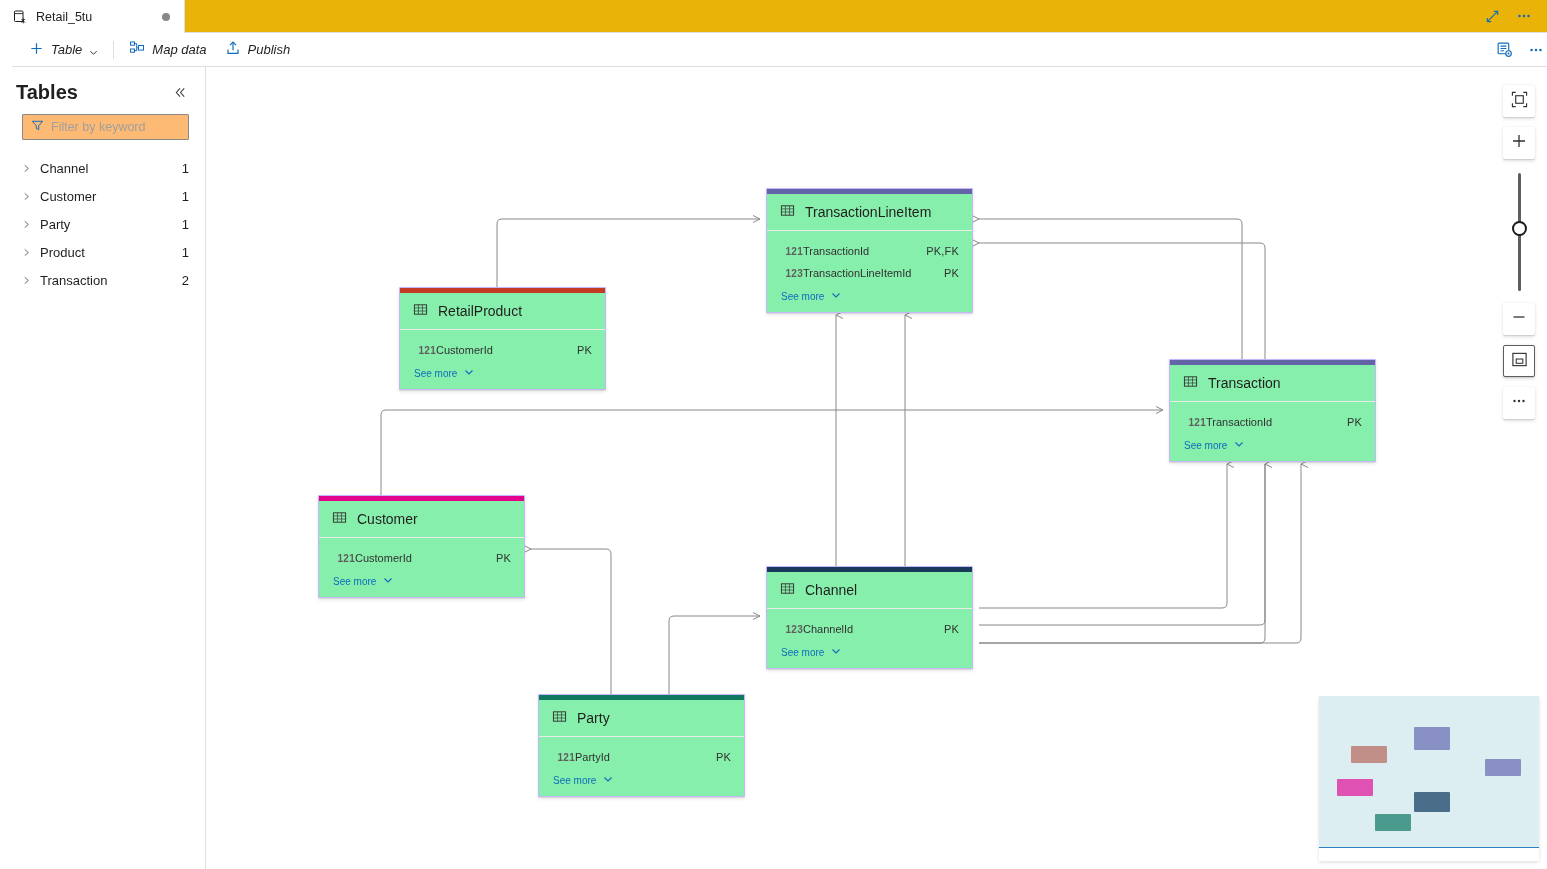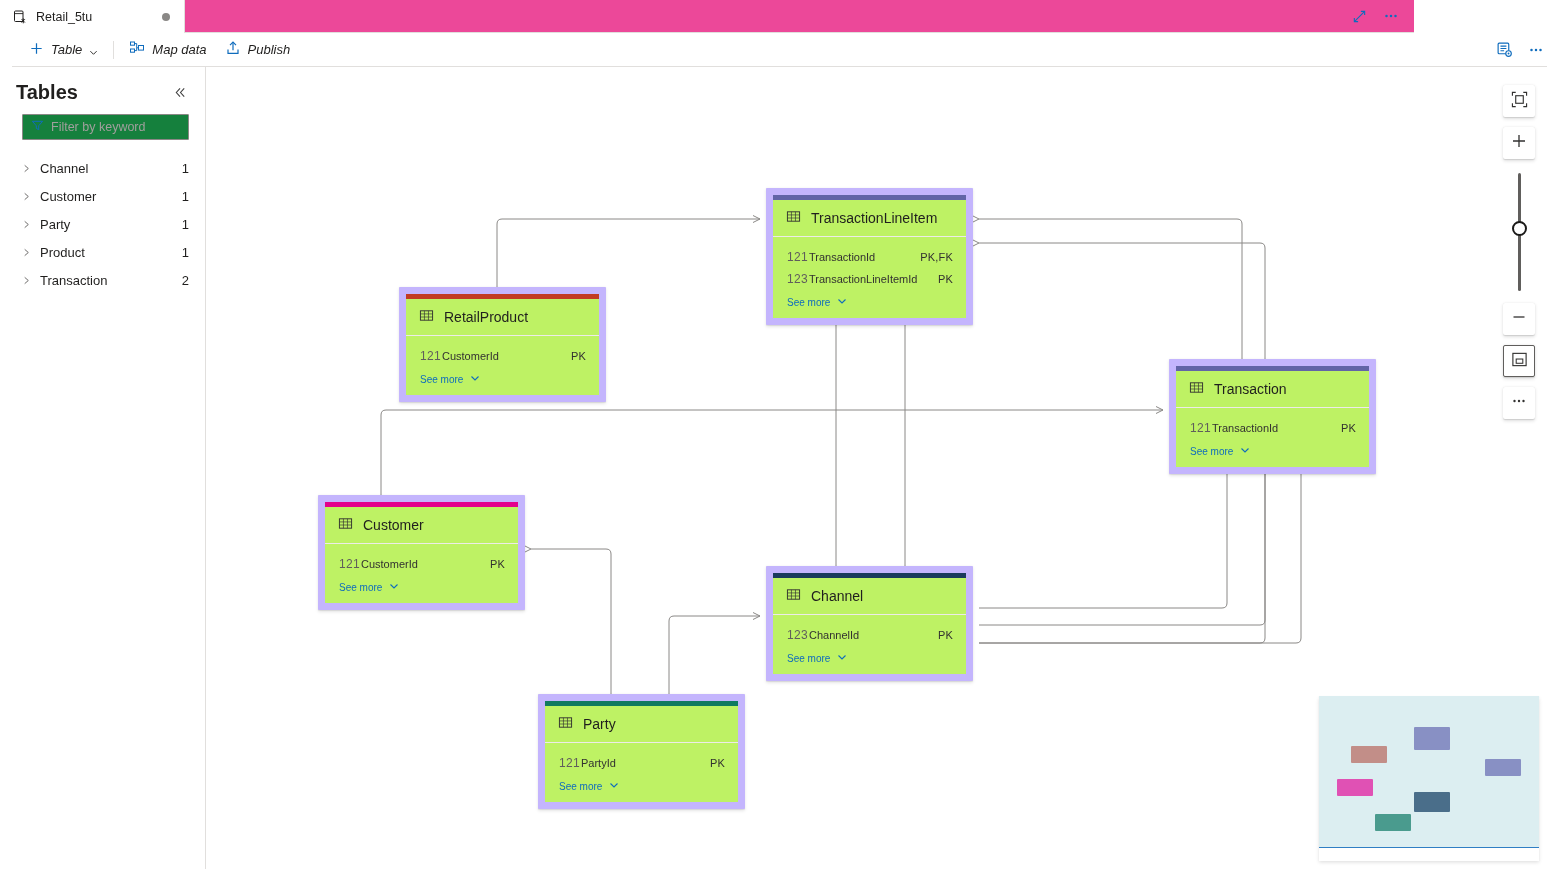--- a/index.html
+++ b/index.html
@@ -7,22 +7,22 @@
     width: 1547px; height: 869px;
     font-family: "Liberation Sans", sans-serif;
     background: #ffffff;
     overflow: hidden;
     color: #201f1e;
   }
   #app { position: relative; width: 1547px; height: 869px; }
 
   
   .tabbar {
-    position: absolute; top: 0; left: 0; width: 1414px; height: 33px;
-    background: #ec4899; border-bottom: 1px solid #e1dfdd;
+    position: absolute; top: 0; left: 0; width: 1547px; height: 33px;
+    background: #eab308; border-bottom: 1px solid #e1dfdd;
     display: flex; align-items: stretch;
   }
   .tab {
     display: flex; align-items: center; gap: 8px;
     padding: 0 14px 0 12px; min-width: 185px;
     background: #ffffff; border-right: 1px solid #e1dfdd;
     position: relative; height: 33px;
   }
   .tab-icon { width: 16px; height: 16px; flex: 0 0 16px; position: relative; }
   .tab-label { font-size: 12.5px; color: #201f1e; white-space: nowrap; }
@@ -64,21 +64,21 @@
   }
   .sidebar-title { font-size: 20px; font-weight: 600; color: #201f1e; }
   .collapse-btn {
     margin-left: auto; width: 22px; height: 22px; display: flex;
     align-items: center; justify-content: center; cursor: pointer;
     color: #424242; font-size: 13px;
   }
   .filter-wrap { padding: 0 16px 6px 22px; }
   .filter-box {
     display: flex; align-items: center; gap: 7px;
-    height: 26px; border: 1px solid #8a8886; background: #15803d;
+    height: 26px; border: 1px solid #8a8886; background: #fdba74;
     padding: 0 8px; border-radius: 1px;
   }
   .filter-box input {
     border: none; outline: none; font-size: 12.5px; width: 100%;
     font-family: "Liberation Sans", sans-serif; color: #201f1e;
     background: transparent;
   }
   .filter-box input::placeholder { color: #a19f9d; }
   .tree { padding-top: 8px; }
   .tree-item {
@@ -94,39 +94,40 @@
 
   
   .canvas {
     position: absolute; top: 67px; left: 207px;
     width: 1340px; height: 802px; background: #ffffff; overflow: hidden;
   }
   .edges { position: absolute; top: 0; left: 0; width: 1340px; height: 802px; }
 
   
   .card {
-    position: absolute; background: #bef264;
-    border: 7px solid #c4b5fd;
+    position: absolute; background: #86efac;
+    border: 1px solid #c4b5fd;
     box-shadow: 0 1.6px 3.6px rgba(0,0,0,0.10), 0 0.3px 0.9px rgba(0,0,0,0.08);
     border-radius: 1px; overflow: hidden; cursor: pointer;
   }
   .card-accent { height: 5px; width: 100%; }
   .card-title {
     display: flex; align-items: center; gap: 10px;
     height: 37px; padding: 0 13px; border-bottom: 1px solid #edebe9;
     font-size: 14px; color: #201f1e;
   }
   .card-body { padding: 9px 0 8px 0; }
   .field-row {
     display: flex; align-items: center; height: 22px;
     padding: 0 13px 0 14px; font-size: 11.5px; color: #323130;
   }
   .field-type {
-    flex: 0 0 22px; font-size: 12px; font-weight: 400; color: #605e5c;
+    flex: 0 0 22px; font-size: 10px; font-weight: 700; color: #605e5c;
     letter-spacing: 0.3px;
+    text-align: right;
   }
   .field-name { color: #323130; font-size: 11px; }
   .field-key { margin-left: auto; font-size: 11px; color: #323130; letter-spacing: 0.2px; }
   .see-more {
     display: flex; align-items: center; gap: 7px;
     padding: 6px 0 2px 14px; font-size: 10px; color: #0f6cbd; cursor: pointer;
   }
 
   
   .zoombar {

